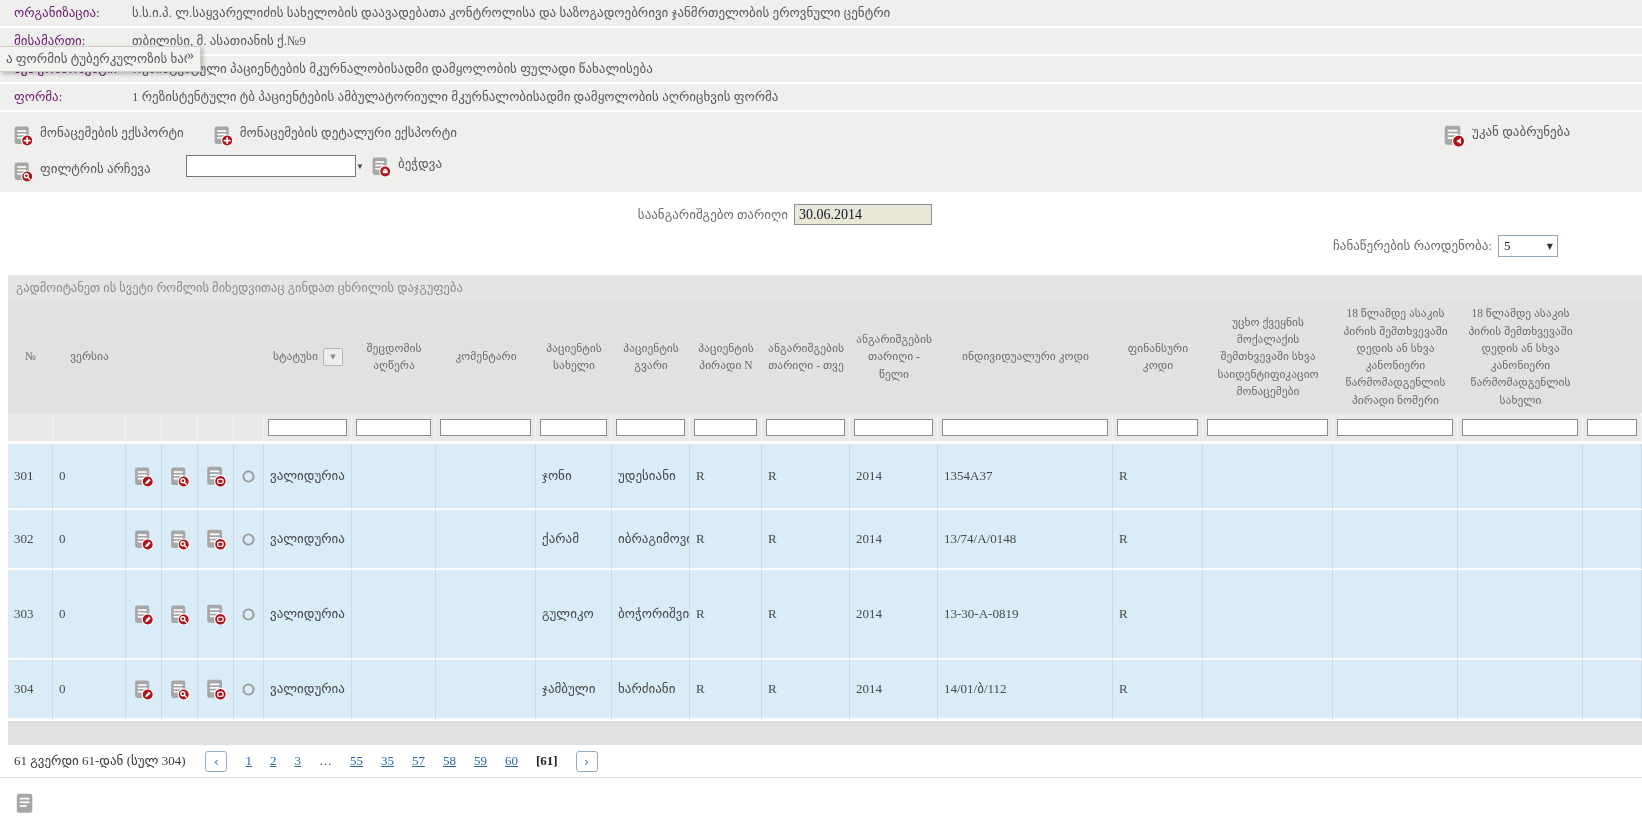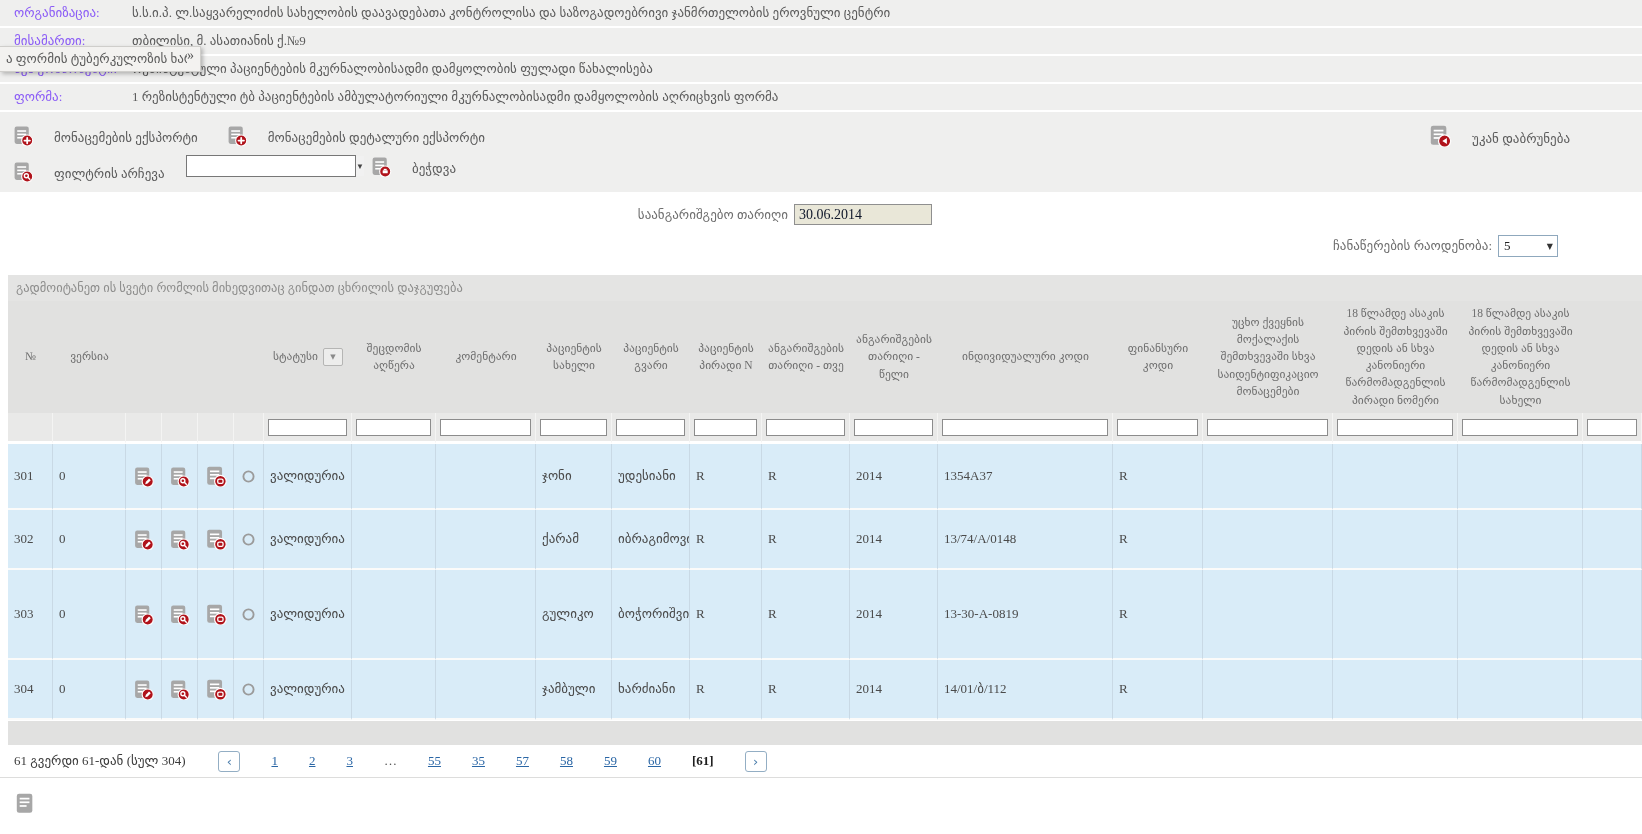--- a/index.html
+++ b/index.html
@@ -5,35 +5,35 @@
   html,body{margin:0;padding:0;}
   body{
     width:1642px;height:834px;overflow:hidden;position:relative;
     background:#fff;color:#555;
     font-family:"Liberation Serif","DejaVu Sans",serif;
     font-size:13px;
   }
   
   .info-block{padding-top:0;}
   .info-row{background:#efefee;min-height:26px;display:flex;align-items:center;margin-bottom:2px;}
-  .info-label{width:118px;padding-left:14px;flex:none;color:#8b5cf6;}
+  .info-label{width:118px;padding-left:14px;flex:none;color:#701a75;}
   .info-value{color:#5c5c5c;}
   
   .tooltip{
     position:absolute;left:0;top:46px;width:200px;height:24px;
     background:#f3f2f0;border:1px solid #cfcecb;border-left:none;
     box-shadow:2px 2px 4px rgba(0,0,0,.25);
     display:flex;align-items:center;z-index:20;
   }
   .tooltip-text{padding-left:6px;color:#5c5c5c;white-space:nowrap;overflow:hidden;}
   .tooltip-chevron{margin-left:auto;padding:0 6px 6px 0;color:#555;font-size:14px;}
   
   .toolbar{background:#efefee;margin-top:2px;padding:8px 0 10px 0;}
   .tb-row{display:flex;align-items:center;min-height:30px;}
-  .tb-btn{display:flex;align-items:flex-end;gap:20px;cursor:pointer;color:#5c5c5c;}
+  .tb-btn{display:flex;align-items:flex-start;gap:6px;cursor:pointer;color:#5c5c5c;}
   .tb-btn .ic{flex:none;}
   .tb-export{margin-left:12px;}
   .tb-export2{margin-left:28px;}
   .tb-back{margin-left:auto;margin-right:72px;}
   .tb-filter{margin-left:12px;width:160px;margin-top:11px;}
   .combo{margin-left:14px;width:168px;height:20px;background:#fff;border:1px solid #777;display:flex;}
   .combo input{flex:1;border:none;outline:none;background:transparent;font:inherit;padding:0 4px;}
   .combo-btn{width:19px;border-left:1px solid #777;background:#f1f1f1;display:flex;align-items:center;justify-content:center;color:#444;font-size:8px;cursor:pointer;}
   .tb-print{margin-left:14px;}
   
@@ -60,21 +60,21 @@
   .filter-row td{background:#e9e9e8;padding:3px 4px;border-bottom:3px solid #fff;border-right:1px solid #f4f4f3;height:22px;}
   .filter-row input{display:block;width:100%;box-sizing:border-box;height:17px;border:1px solid #8c8c8c;background:#fff;font:inherit;font-size:12px;padding:0 2px;outline:none;}
   td.cell{
     background:#d9ecf8;border-right:1px solid #c9d9e5;border-bottom:2px solid #fbfbfa;
     padding:2px 6px;vertical-align:middle;color:#4a4a4a;font-size:13px;overflow:hidden;
   }
   td.cell.icon-cell{padding:2px 0;text-align:center;}
   tr.r1 td{height:60px;} tr.r2 td{height:54px;} tr.r3 td{height:84px;} tr.r4 td{height:54px;}
   .grid-footer td{background:#e1e1e0;height:22px;border-top:1px solid #fff;}
   
-  .pagination{height:32px;display:flex;align-items:center;padding-left:14px;gap:31px;color:#3c3c3c;border-bottom:1px solid #dddddc;}
+  .pagination{height:32px;display:flex;align-items:center;padding-left:14px;gap:18px;color:#3c3c3c;border-bottom:1px solid #dddddc;}
   .pagination a{color:#2a66a5;text-decoration:underline;cursor:pointer;}
   .pg-btn{width:20px;height:19px;border:1px solid #93aec4;border-radius:3px;background:#fff;display:inline-flex;align-items:center;justify-content:center;color:#4a7dab;font-size:13px;cursor:pointer;font-family:"DejaVu Sans",sans-serif;line-height:1;}
   .pg-dots{color:#555;}
   .pg-current{font-weight:bold;color:#1d1d1d;}
   .pg-summary{margin-right:2px;}
   
   .bottom-strip{position:absolute;left:14px;top:792px;}
   
   .ic{display:inline-block;vertical-align:middle;}
   svg{display:block;}

